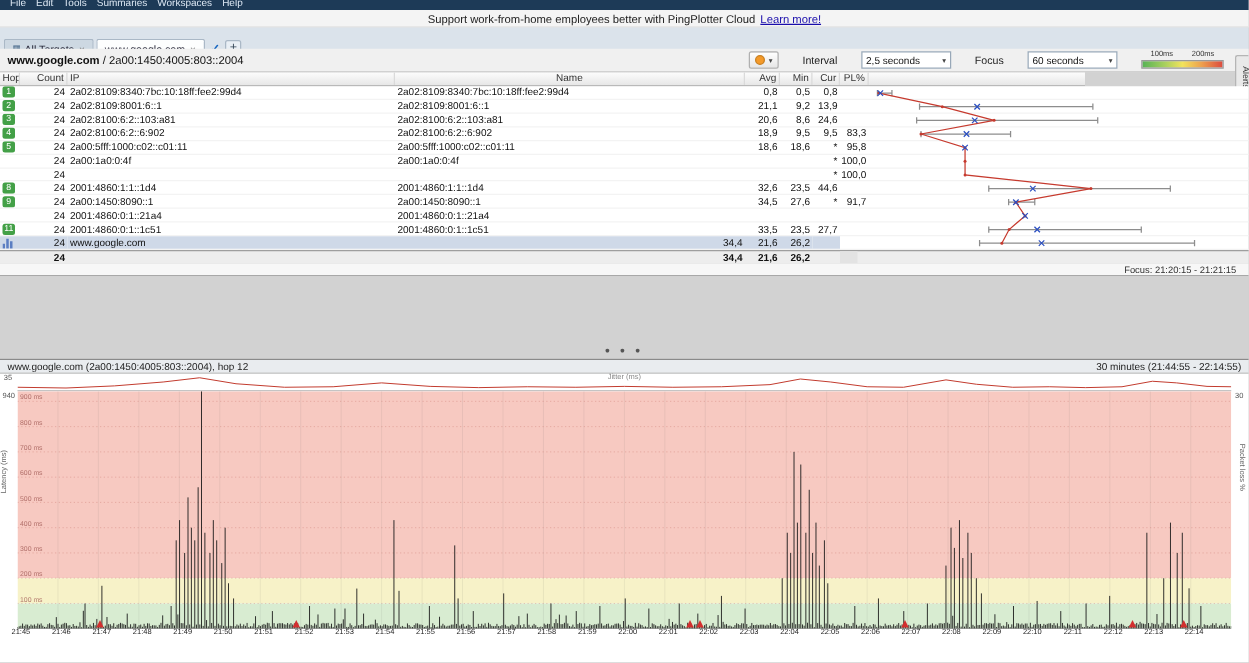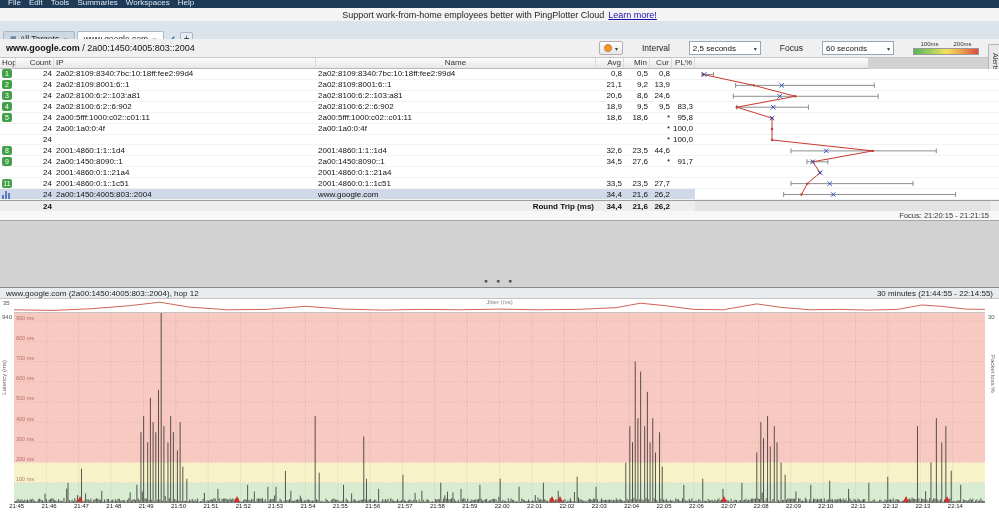--- a/index.html
+++ b/index.html
@@ -299,21 +299,20 @@
     </div>
     <div class="row cols sel">
       <div class="c">
         <svg width="10" height="9">
           <rect x="0" y="5" width="2" height="4" fill="#5b7ec2"></rect>
           <rect x="3" y="1" width="2" height="8" fill="#5b7ec2"></rect>
           <rect x="6" y="3" width="2" height="6" fill="#5b7ec2"></rect>
         </svg>
       </div>
       <div class="c num">24</div>
-      <div class="c">2a00:1450:4005:803::2004</div>
       <div class="c">www.google.com</div>
       <div class="c num">34,4</div>
       <div class="c num">21,6</div>
       <div class="c num">26,2</div>
       <div class="c num"></div>
       <div class="gcell g-none"></div>
     </div>
   </div>
 <svg id="hopsvg">
     <line x1="6.936619718309859" y1="5.458333333333333" x2="18.556338028169016" y2="5.458333333333333" stroke="#8d8d8d" stroke-width="1"></line>
@@ -363,21 +362,20 @@
     <path d="M 122.87042253521126 101.50833333333333 L 127.27042253521127 105.90833333333333 M 122.87042253521126 105.90833333333333 L 127.27042253521127 101.50833333333333" stroke="#2b4fc0" stroke-width="1" fill="none"></path>
     <path d="M 132.55352112676056 112.42499999999998 L 136.95352112676053 116.82499999999999 M 132.55352112676056 116.82499999999999 L 136.95352112676053 112.42499999999998" stroke="#2b4fc0" stroke-width="1" fill="none"></path>
     <path d="M 136.03943661971832 123.34166666666665 L 140.4394366197183 127.74166666666666 M 136.03943661971832 127.74166666666666 L 140.4394366197183 123.34166666666665" stroke="#2b4fc0" stroke-width="1" fill="none"></path>
   </svg>
 
 <div id="rtrow">
   <div class="cols">
     <div class="c"></div>
     <div class="c num">24</div>
     <div class="c"></div>
-    <div class="c rtlabel">Round Trip (ms)</div>
     <div class="c num">34,4</div>
     <div class="c num">21,6</div>
     <div class="c num">26,2</div>
     <div class="c"></div>
     <div class="gcell"></div>
   </div>
 </div>
 
 <div id="focusbar">
   <span>Focus: 21:20:15 - 21:21:15</span>

